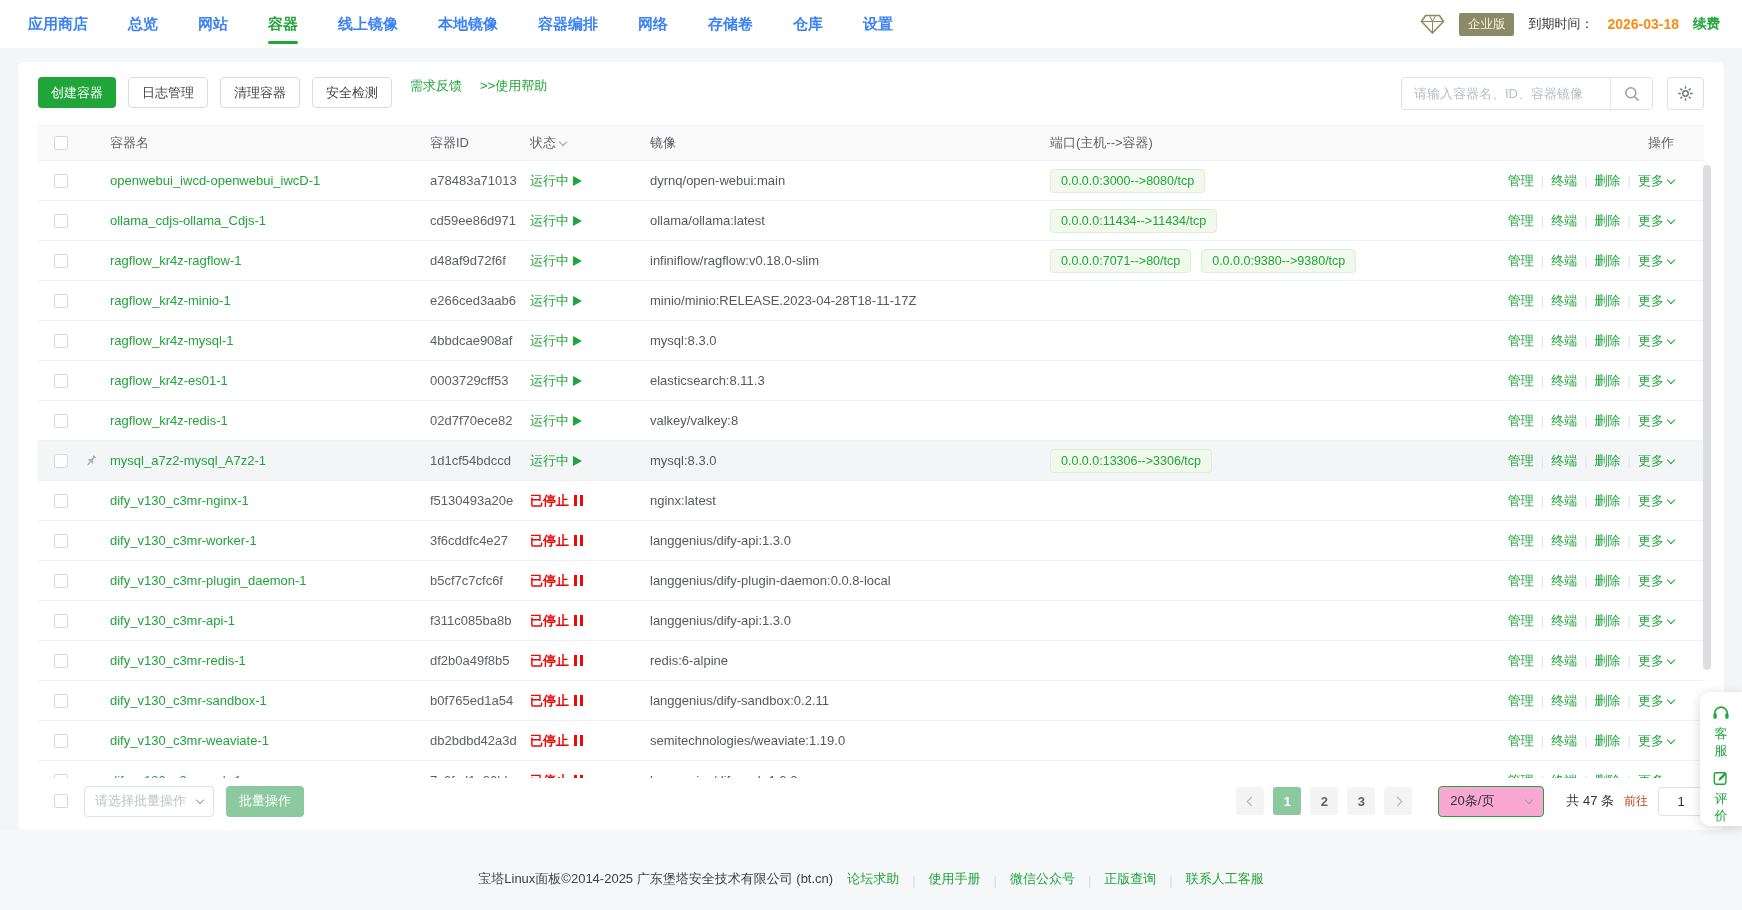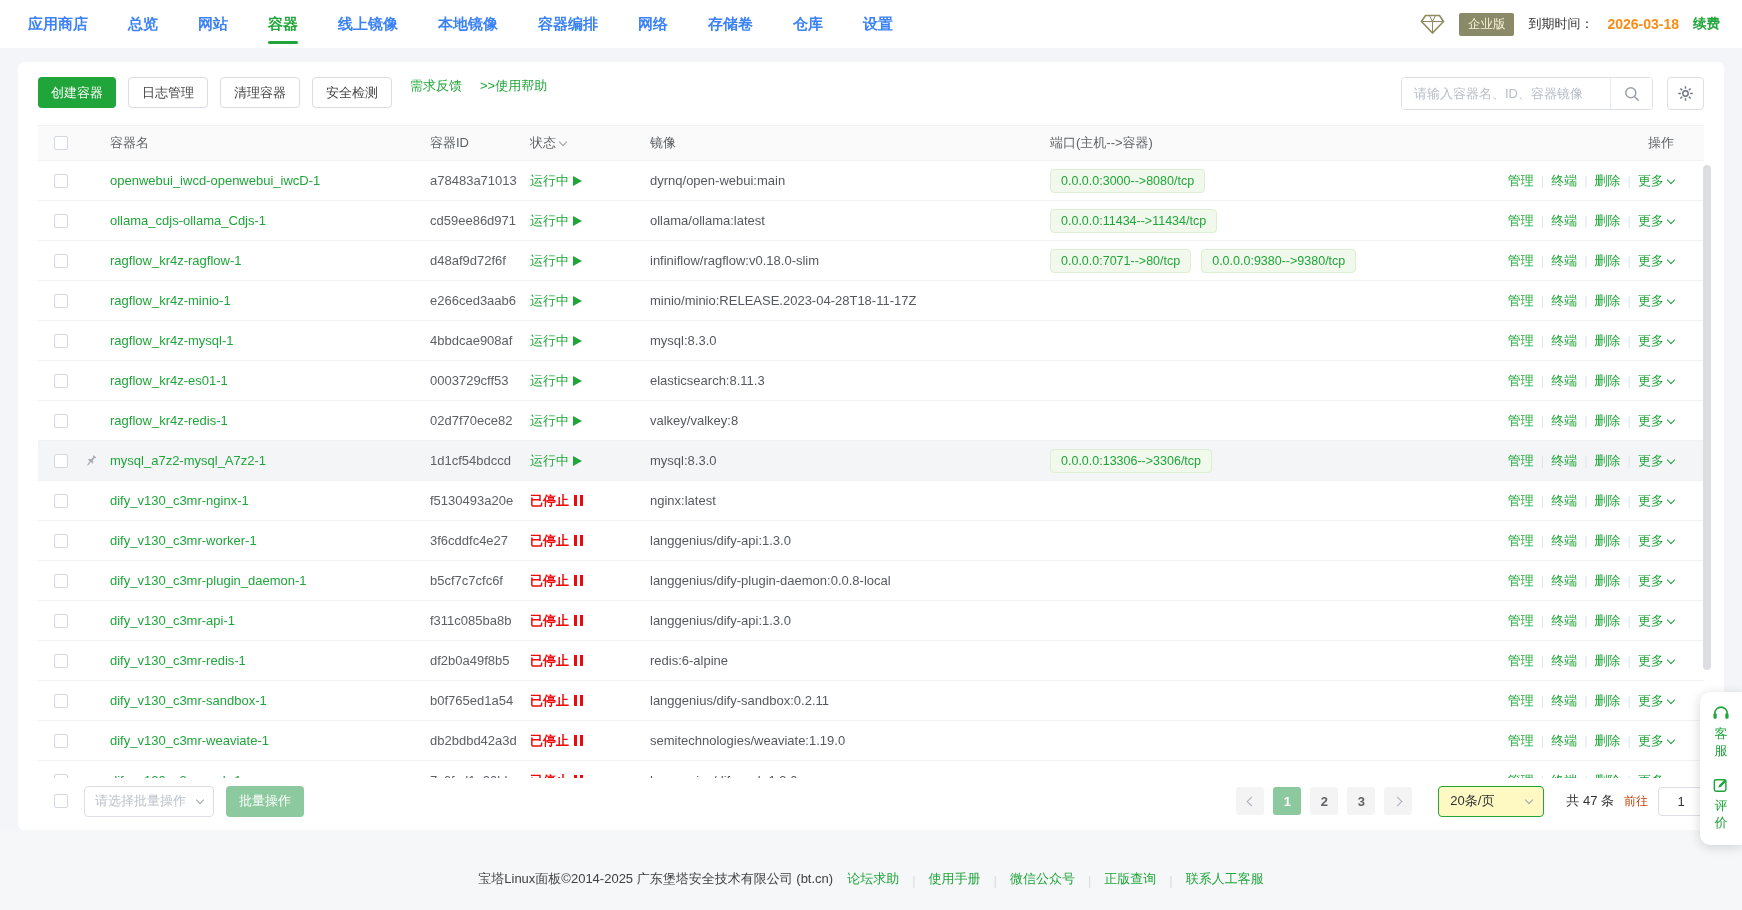--- a/index.html
+++ b/index.html
@@ -69,27 +69,27 @@
   
   .bottom-bar { position:absolute; left:20px; right:20px; top:722px; height:34px; display:flex; align-items:center; }
   .batch-select { width:130px; height:31px; border:1px solid #dcdfe6; border-radius:4px; display:flex; align-items:center; justify-content:space-between; padding:0 10px; color:#bcc2cb; font-size:13px; margin-left:16px; cursor:pointer; background:#fff; }
   .btn-batch { background:#8cc99e; color:#fff; margin-left:12px; }
   .pager { margin-left:auto; display:flex; align-items:center; }
   .pg-btn { min-width:28px; height:28px; padding:0 6px; border-radius:3px; background:#f4f4f5; color:#606266; display:flex; align-items:center; justify-content:center; font-size:13px; font-weight:bold; margin-left:9px; border:0; cursor:pointer; font-family:inherit; }
   .pg-btn.active { background:#8cc99e; color:#fff; }
   .arrow { display:inline-block; width:7px; height:7px; border-left:1.6px solid #a9aeb8; border-bottom:1.6px solid #a9aeb8; }
   .arrow-left { transform:rotate(45deg); margin-left:2px; }
   .arrow-right { transform:rotate(-135deg); margin-right:2px; }
-  .perpage { width:106px; height:31px; border:1px solid #20a53a; border-radius:4px; display:flex; align-items:center; justify-content:space-between; padding:0 11px; font-size:13px; color:#333; margin-left:26px; cursor:pointer; background:#fef9c3; }
+  .perpage { width:106px; height:31px; border:1px solid #20a53a; border-radius:4px; display:flex; align-items:center; justify-content:space-between; padding:0 11px; font-size:13px; color:#333; margin-left:26px; cursor:pointer; background:#f9a8d4; }
   .total-text { font-size:13px; color:#333; margin-left:22px; }
   .goto-label { font-size:12px; color:#c2410c; margin-left:10px; }
   .goto-input { width:46px; height:29px; border:1px solid #dcdfe6; border-radius:4px; text-align:center; font-size:13px; color:#333; margin-left:10px; outline:0; font-family:inherit; }
 
   
-  .float-widget { position:absolute; right:0; top:692px; width:42px; background:#fff; border-radius:10px 0 0 10px; box-shadow:0 2px 12px rgba(0,0,0,0.16); padding:13px 0 14px; display:flex; flex-direction:column; align-items:center; gap:18px; z-index:5; }
+  .float-widget { position:absolute; right:0; top:692px; width:42px; background:#fff; border-radius:10px 0 0 10px; box-shadow:0 2px 12px rgba(0,0,0,0.16); padding:13px 0 2px; display:flex; flex-direction:column; align-items:center; gap:11px; z-index:5; }
   .fw-item { display:flex; flex-direction:column; align-items:center; gap:4px; cursor:pointer; }
   .vtext { color:#20a53a; font-size:13px; width:14px; word-break:break-all; text-align:center; line-height:17px; }
 
   
   .footer { position:absolute; left:0; right:0; top:830px; height:80px; background:#f6f7f9; display:flex; justify-content:center; align-items:flex-start; padding-top:40px; font-size:13px; color:#3f3f3f; }
   .footer-inner { display:flex; align-items:flex-end; }
   .flink { color:#20a53a; }
   .fsep { color:#d9dbdf; margin:0 13px; }
   .copyright { margin-right:14px; }
 </style>

